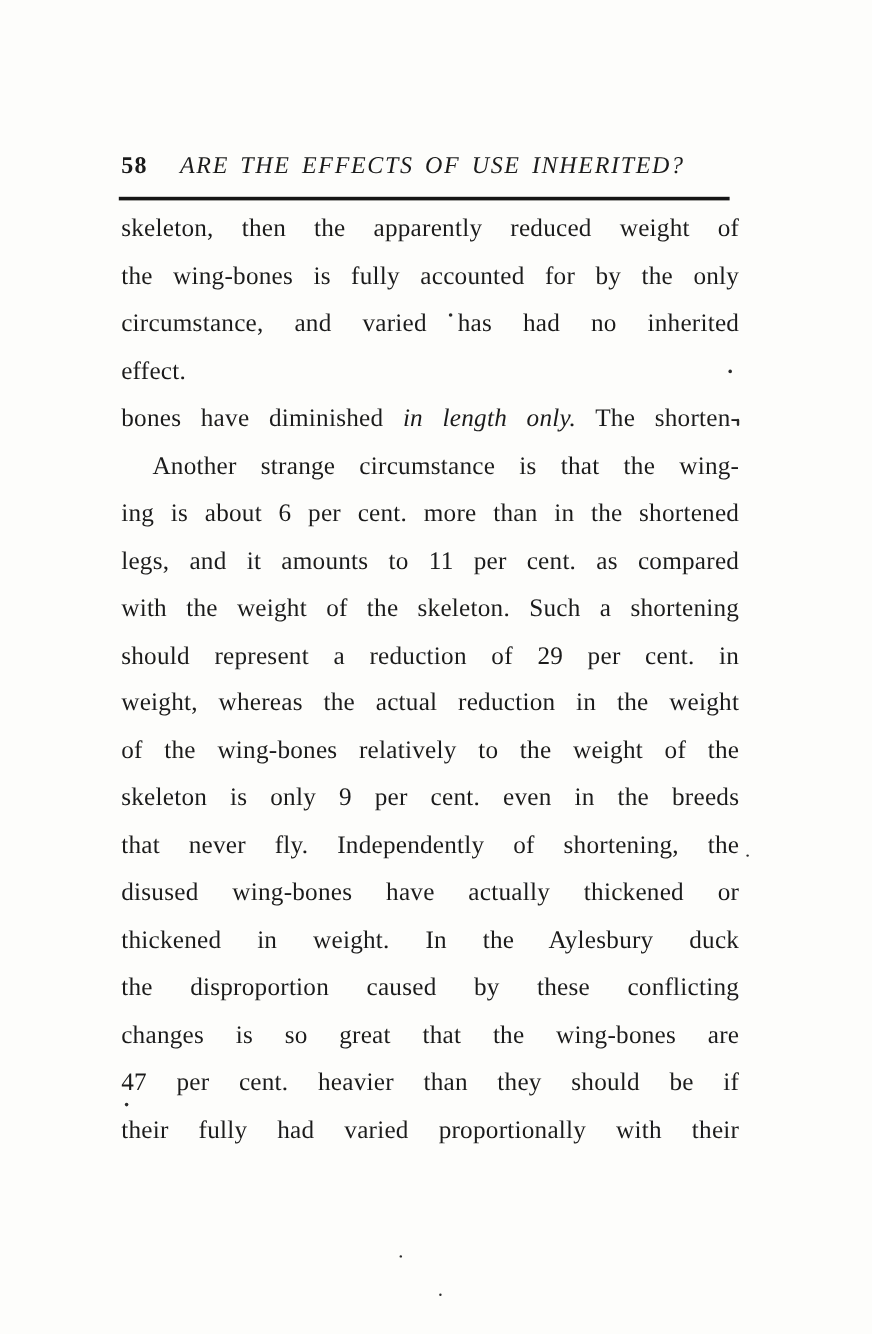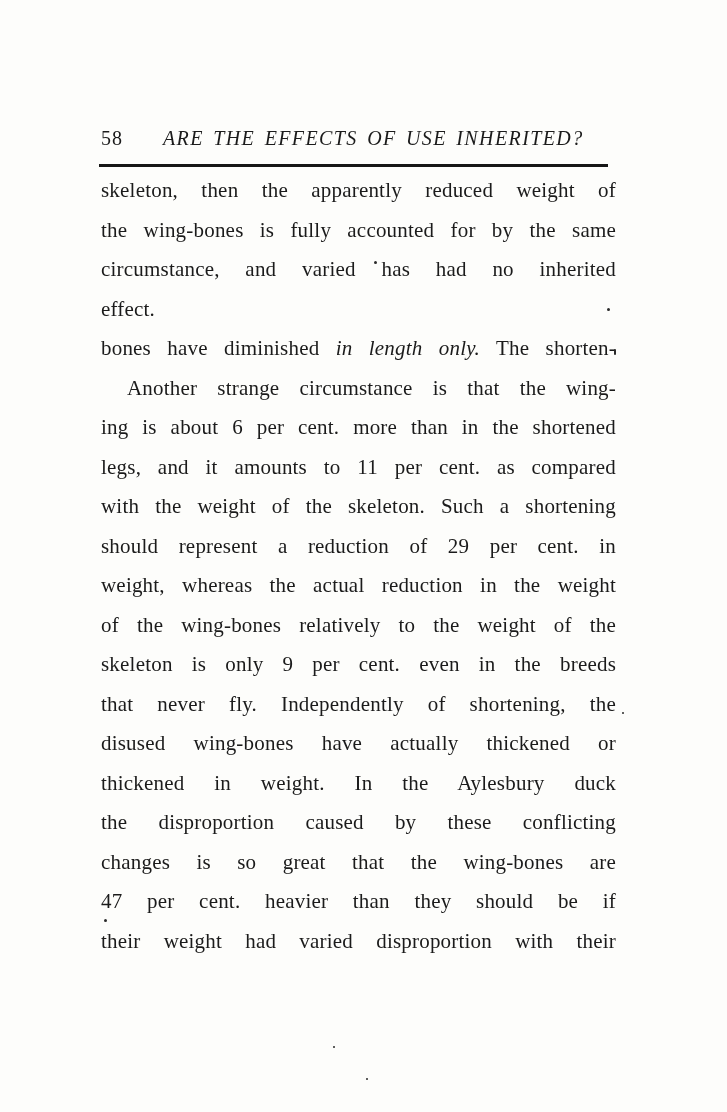--- a/index.html
+++ b/index.html
@@ -21,26 +21,26 @@
     left: 101px;
     top: 127px;
     width: 494px;
     display: flex;
     align-items: baseline;
     white-space: nowrap;
   }
   .page-number {
     font-size: 20px;
     letter-spacing: 1px;
-    font-weight: 400;
+    font-weight: 700;
   }
   .running-title {
     font-style: italic;
     font-size: 20px;
-    margin-left: 40px;
+    margin-left: 27px;
     letter-spacing: 1.4px;
     word-spacing: 3px;
     font-weight: 500;
   }
   .header-rule {
     position: absolute;
     left: 99px;
     top: 164px;
     width: 509px;
     height: 2.5px;
@@ -85,39 +85,39 @@
 
   <div class="running-header">
     <span class="page-number">58</span>
     <span class="running-title">ARE THE EFFECTS OF USE INHERITED?</span>
   </div>
 
   <div class="header-rule"></div>
 
   <div class="body-text" id="body-lines">
       <div class="text-line"><span>skeleton, then the apparently reduced weight of</span></div>
-      <div class="text-line"><span>the wing-bones is fully accounted for by the same</span></div>
+      <div class="text-line"><span>the wing-bones is fully accounted for by the only</span></div>
       <div class="text-line"><span>circumstance, and varied has had no inherited</span></div>
       <div class="text-line align-left"><span>effect.</span></div>
       <div class="text-line"><span>bones have diminished </span><span class="it">in length only.</span><span> The shorten-</span></div>
       <div class="text-line indent"><span>Another strange circumstance is that the wing-</span></div>
       <div class="text-line"><span>ing is about 6 per cent. more than in the shortened</span></div>
       <div class="text-line"><span>legs, and it amounts to 11 per cent. as compared</span></div>
       <div class="text-line"><span>with the weight of the skeleton. Such a shortening</span></div>
       <div class="text-line"><span>should represent a reduction of 29 per cent. in</span></div>
       <div class="text-line"><span>weight, whereas the actual reduction in the weight</span></div>
       <div class="text-line"><span>of the wing-bones relatively to the weight of the</span></div>
       <div class="text-line"><span>skeleton is only 9 per cent. even in the breeds</span></div>
       <div class="text-line"><span>that never fly. Independently of shortening, the</span></div>
       <div class="text-line"><span>disused wing-bones have actually thickened or</span></div>
       <div class="text-line"><span>thickened in weight. In the Aylesbury duck</span></div>
       <div class="text-line"><span>the disproportion caused by these conflicting</span></div>
       <div class="text-line"><span>changes is so great that the wing-bones are</span></div>
       <div class="text-line"><span>47 per cent. heavier than they should be if</span></div>
-      <div class="text-line"><span>their weight had varied disproportion with their</span></div>
+      <div class="text-line"><span>their fully had varied proportionally with their</span></div>
     </div>
 
   <div class="speck" style="left:374px; top:261px; width:3px; height:3px;"></div>
   <div class="speck" style="left:607px; top:308px; width:3px; height:3px;"></div>
   <div class="speck" style="left:614px; top:349px; width:2px; height:6px; border-radius:1px;"></div>
   <div class="speck" style="left:622px; top:712px; width:2px; height:2px;"></div>
   <div class="speck" style="left:104px; top:919px; width:3px; height:3px;"></div>
   <div class="speck" style="left:333px; top:1046px; width:2px; height:2px;"></div>
   <div class="speck" style="left:366px; top:1078px; width:2px; height:2px;"></div>
 

